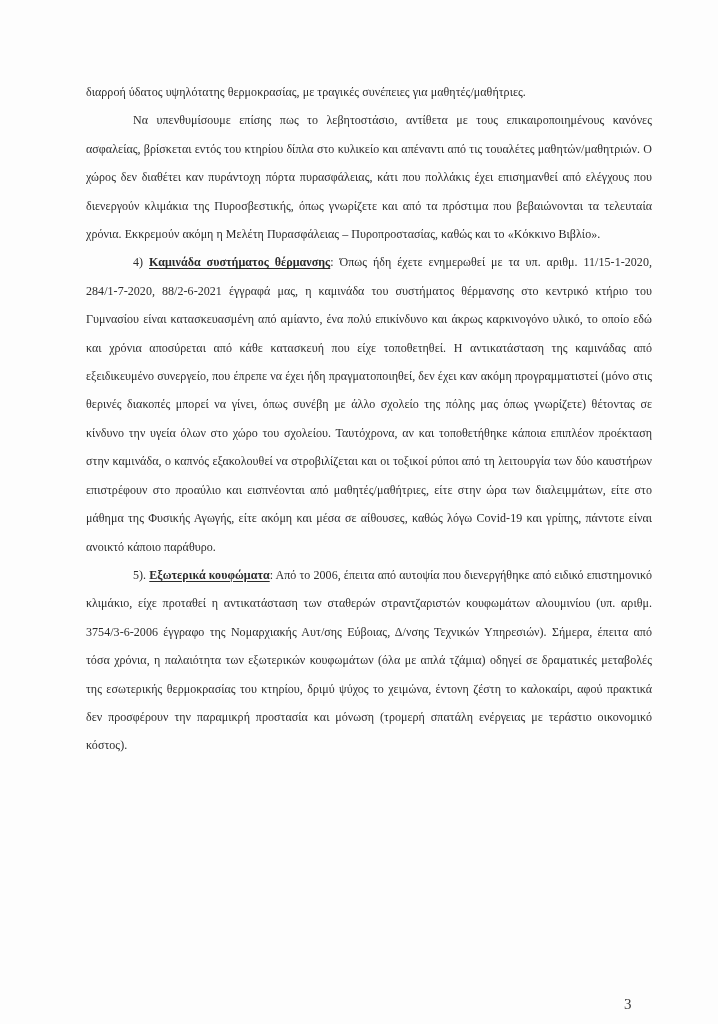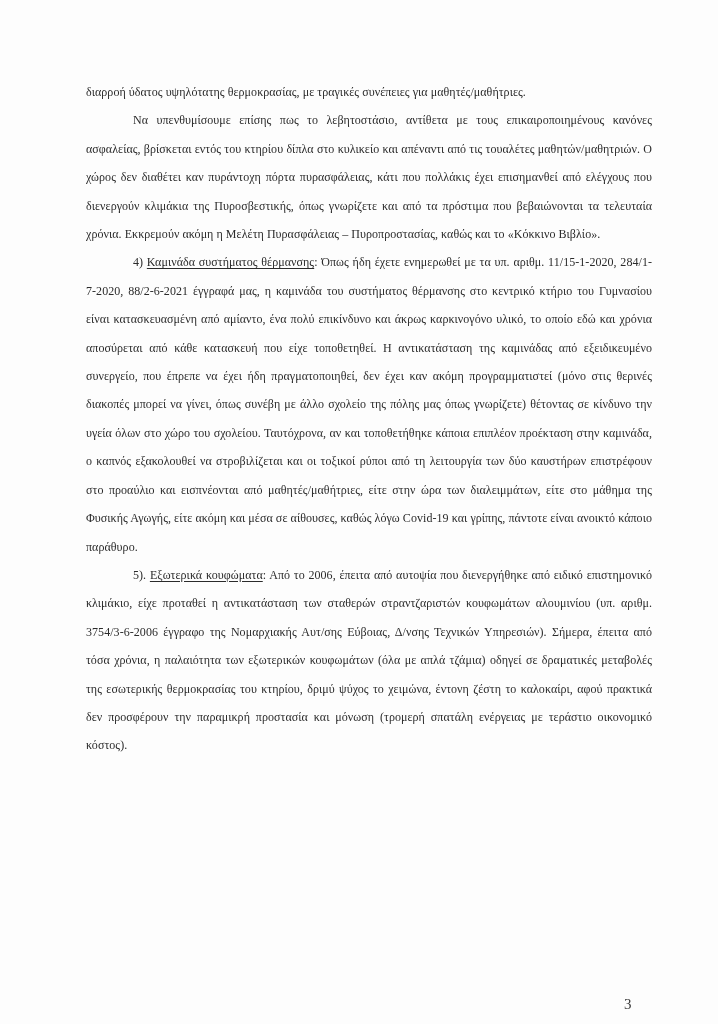--- a/index.html
+++ b/index.html
@@ -16,21 +16,21 @@
     left: 86px; top: 78px;
     width: 566px;
     font-size: 12px;
     line-height: 28.4px;
     text-align: justify;
     text-justify: inter-word;
     letter-spacing: 0.05px;
   }
   .page p { margin: 0; }
   .indent { text-indent: 47px; }
-  .heading-run { font-weight: normal; text-decoration: underline; text-underline-offset: 2px; }
+  .heading-run { font-weight: bold; text-decoration: underline; text-underline-offset: 2px; }
   .page-number {
     position: absolute;
     left: 624px; top: 996px;
     font-size: 15px;
     color: #3a3a3a;
   }
 </style>
 </head>
 <body>
 

